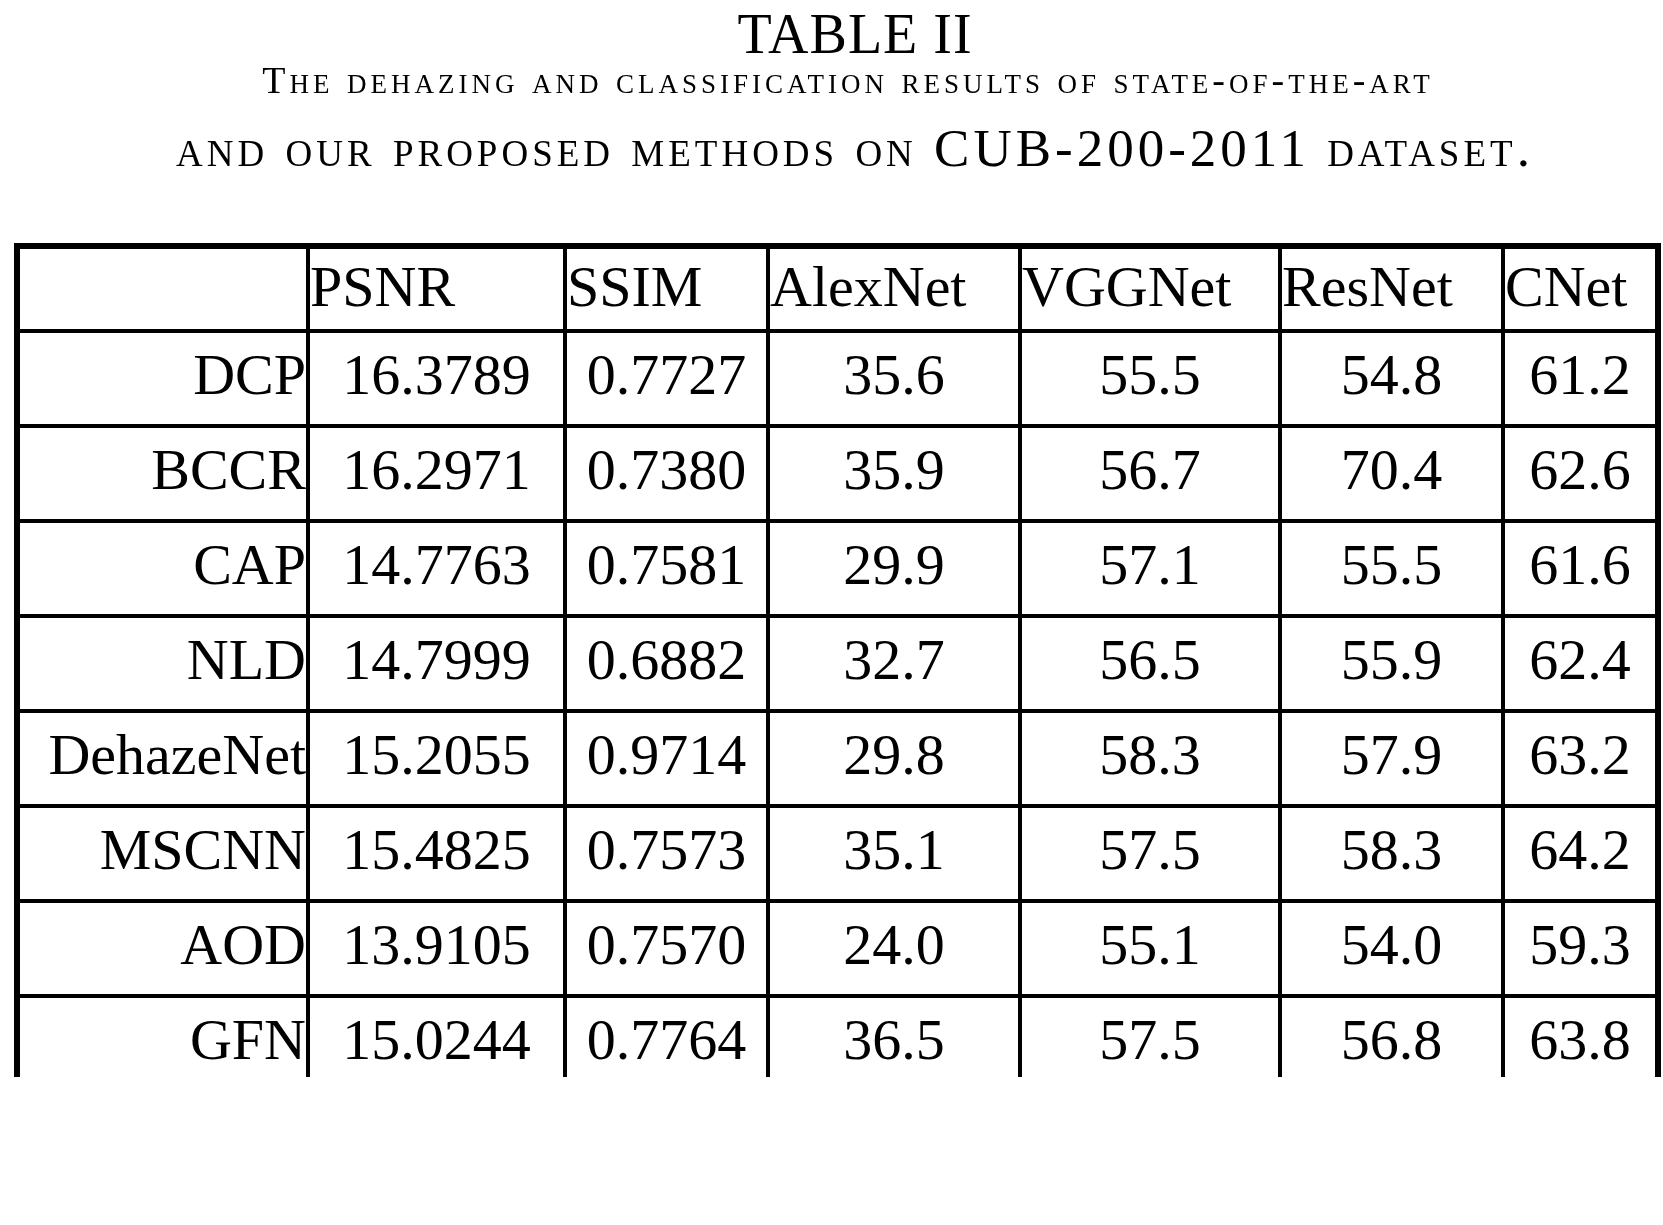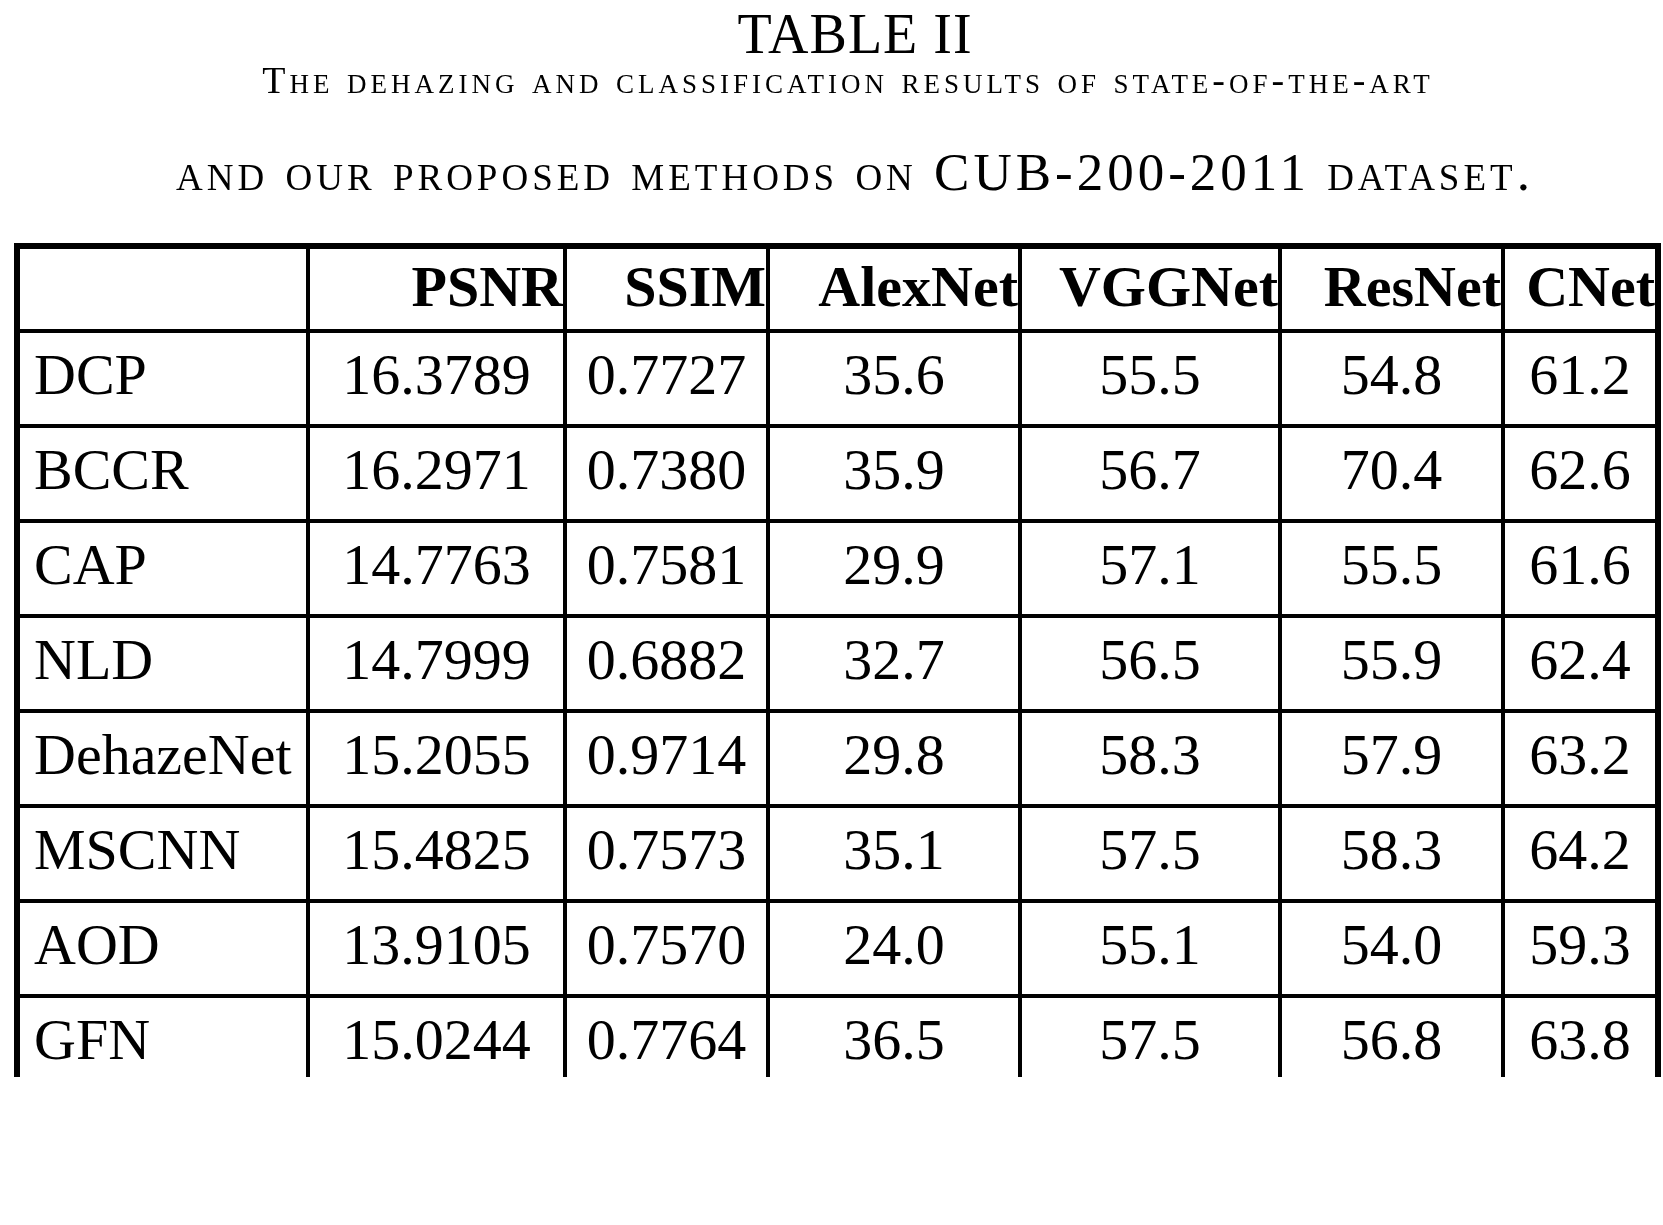--- a/index.html
+++ b/index.html
@@ -41,53 +41,52 @@
   }
   .caption-line2 {
     position: absolute;
     top: 118px;
     left: 855px;
     transform: translateX(-50%);
     white-space: nowrap;
     font-variant: small-caps;
     font-size: 53px;
     letter-spacing: 4px;
-    margin-top: 24px;
   }
   table.results {
     position: absolute;
     left: 14px;
     top: 243px;
     width: 1641px;
     border-collapse: collapse;
     table-layout: fixed;
     border: 6px solid #000000;
     font-size: 58px;
   }
   table.results th, table.results td {
     border: 4px solid #000000;
     padding: 0;
     overflow: hidden;
     white-space: nowrap;
   }
   table.results thead th {
     height: 74px;
-    font-weight: bold;
-    text-align: right;
+    font-weight: normal;
+    text-align: left;
     vertical-align: middle;
     padding-bottom: 6px;
   }
   table.results tbody td {
     height: 83px;
     text-align: center;
     vertical-align: middle;
     padding-bottom: 8px;
   }
   table.results tbody td.method-cell {
-    text-align: left;
+    text-align: right;
     padding-left: 14px;
   }
   table.results tr.bold-row td:not(.method-cell) {
     font-weight: bold;
   }
   col.c-method  { width: 291px; }
   col.c-psnr    { width: 257px; }
   col.c-ssim    { width: 203px; }
   col.c-alexnet { width: 252px; }
   col.c-vggnet  { width: 260px; }

